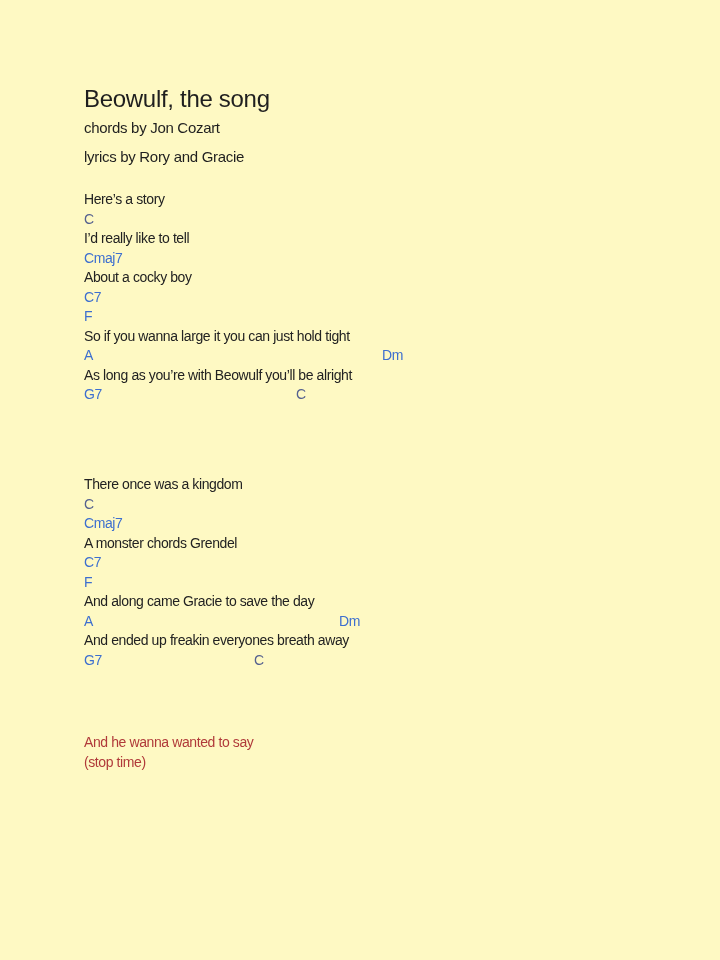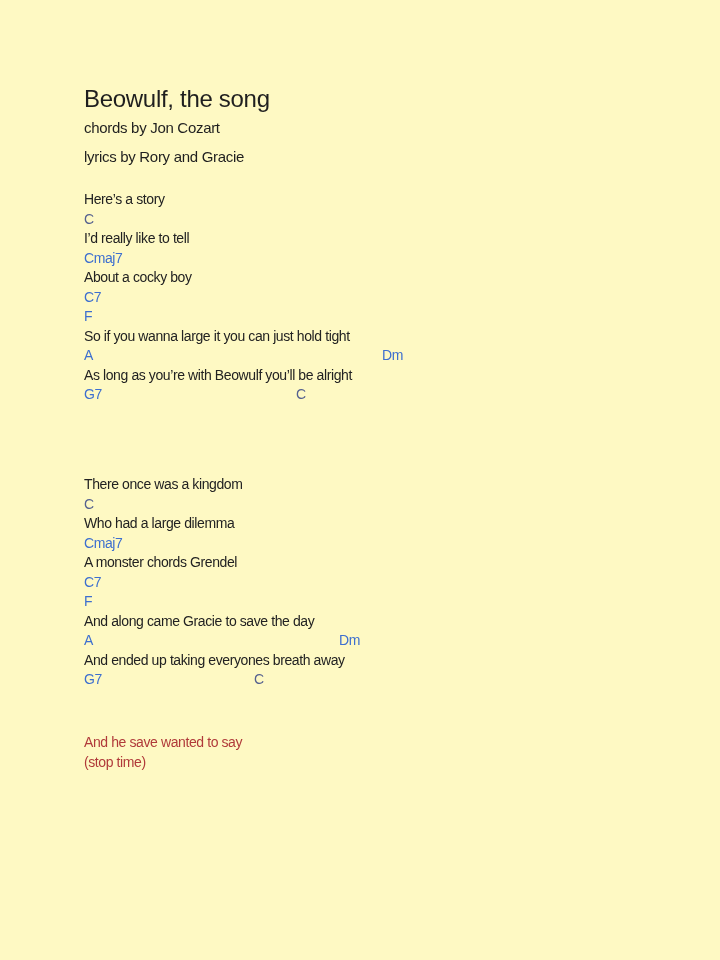--- a/index.html
+++ b/index.html
@@ -97,41 +97,40 @@
       <span class="chord" style="left:0px">G7</span>
       <span class="chord c-root" style="left:212px">C</span>
     </div>
   </div>
 
   <div class="verse verse-2">
     <div class="line lyric">There once was a kingdom</div>
     <div class="line chord-row">
       <span class="chord c-root" style="left:0px">C</span>
     </div>
-    <div class="line lyric">Who had a large dilemma</div>
     <div class="line chord-row">
       <span class="chord" style="left:0px">Cmaj7</span>
     </div>
     <div class="line lyric">A monster chords Grendel</div>
     <div class="line chord-row">
       <span class="chord" style="left:0px">C7</span>
     </div>
     <div class="line chord-row">
       <span class="chord" style="left:0px">F</span>
     </div>
     <div class="line lyric">And along came Gracie to save the day</div>
     <div class="line chord-row">
       <span class="chord" style="left:0px">A</span>
       <span class="chord" style="left:255px">Dm</span>
     </div>
-    <div class="line lyric">And ended up taking everyones breath away</div>
+    <div class="line lyric">And ended up freakin everyones breath away</div>
     <div class="line chord-row">
       <span class="chord" style="left:0px">G7</span>
       <span class="chord c-root" style="left:170px">C</span>
     </div>
   </div>
 
   <div class="verse bridge">
-    <div class="line red">And he save wanted to say</div>
+    <div class="line red">And he wanna wanted to say</div>
     <div class="line red">(stop time)</div>
   </div>
 
 </div>
 
 </body></html>

